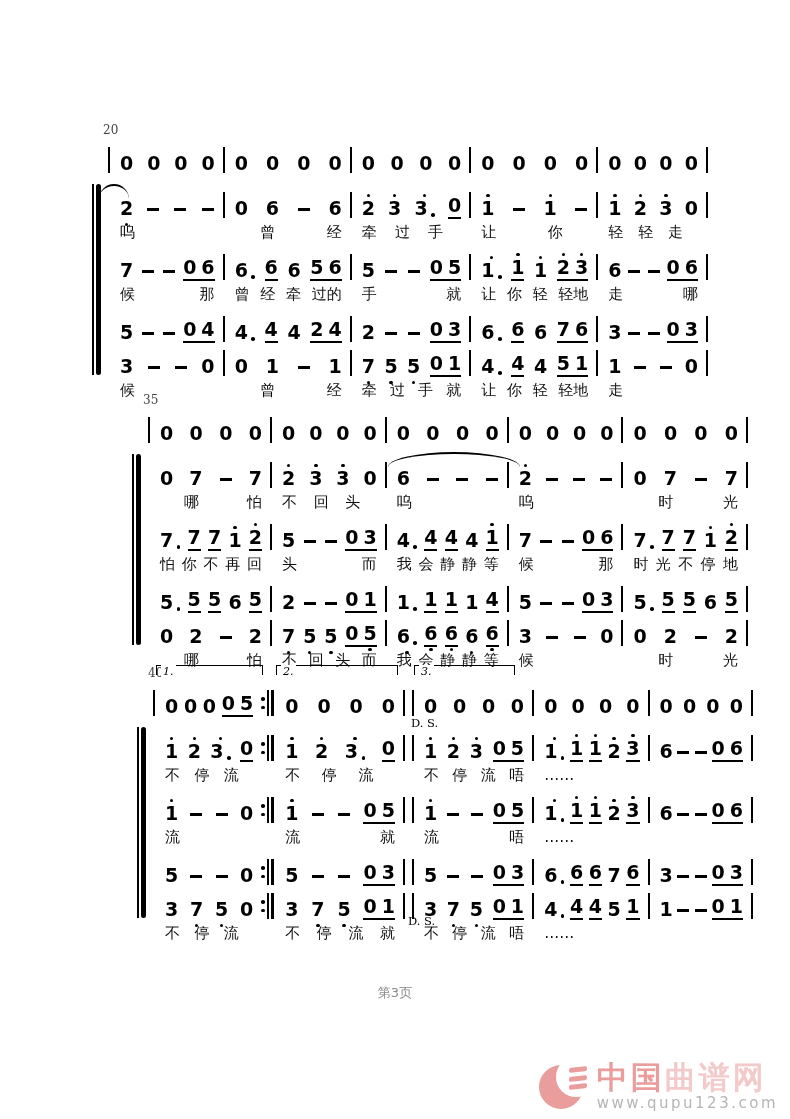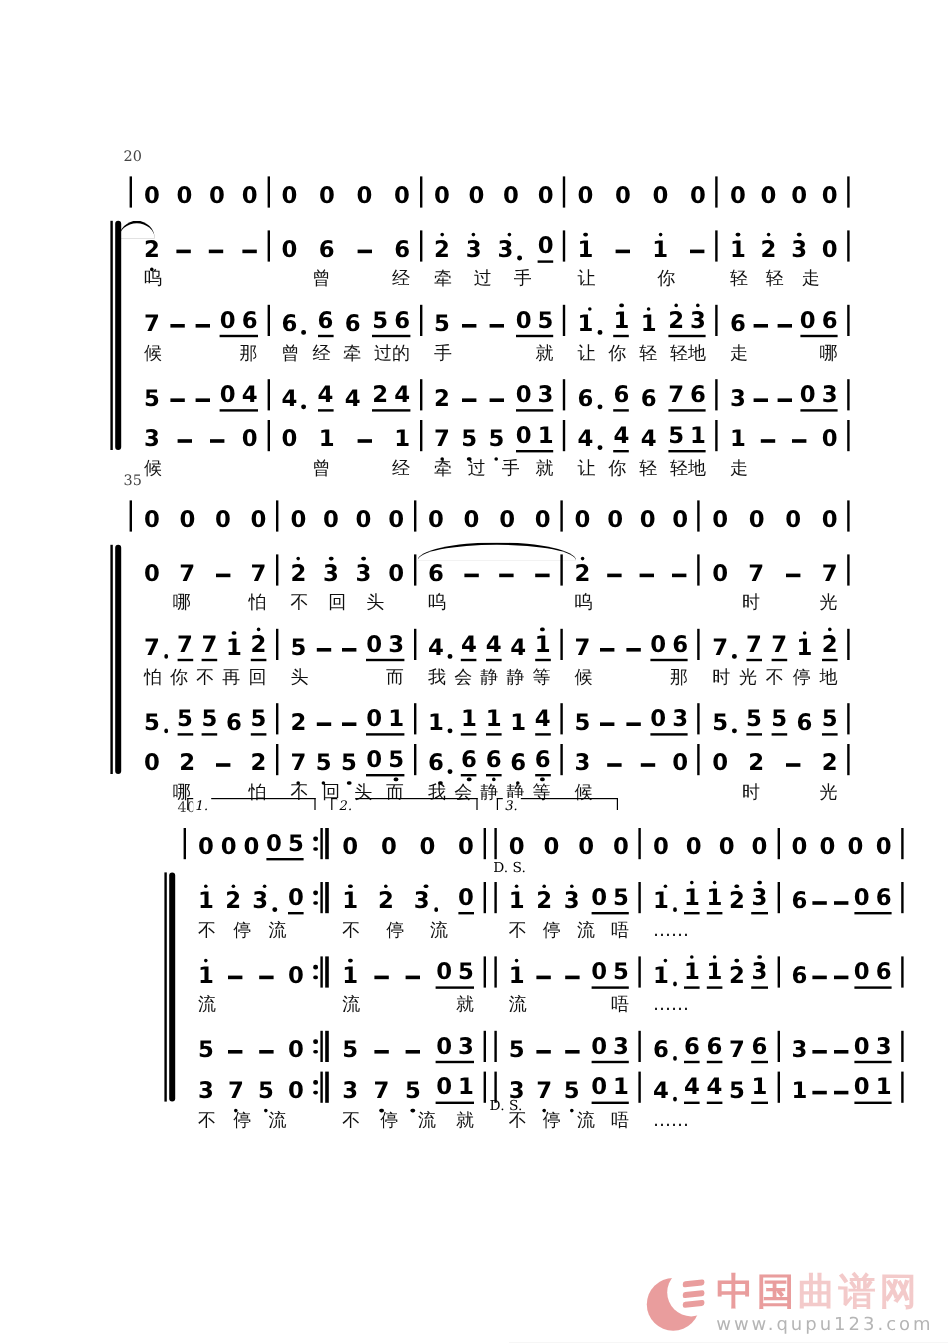--- a/index.html
+++ b/index.html
@@ -834,21 +834,21 @@
           <span class="bar  hid"></span>
           <div class="measure" style="flex-grow: 18;">
             <span class="lyr-unit">走</span>
             <span class="lyr-unit"></span>
             <span class="lyr-unit"></span>
             <span class="lyr-unit"></span>
           </div>
           <span class="bar  hid"></span>
         </div>
       </div>
-      <div class="system" style="top: 410px;">
+      <div class="system" style="top: 410px; margin-left: 40px;">
         <span class="sysnum">35</span>
         <div class="arc" style="top: 42px; left: 40%; width: 22%;"></div>
         <div class="note-row rest-row">
           <span class="bar "></span>
           <div class="measure" style="flex-grow: 20.5;">
             <span class="unit">
               <span class="seg">
                 <span class="num">0</span>
               </span>
             </span>
@@ -2494,20 +2494,21 @@
             <span class="lyr-unit"></span>
             <span class="lyr-unit"></span>
             <span class="lyr-unit"></span>
             <span class="lyr-unit"></span>
           </div>
           <span class="bar  hid"></span>
         </div>
       </div>
     </div>
 
+  <div class="footer">第3页</div>
 
   <div class="watermark">
     <div class="wm-logo">
       <div class="wm-c" id="wm-c" style="background: rgba(219, 92, 92, 0.6);"></div>
       <div class="wm-bars" id="wm-bars">
           <i style="background: rgba(219, 92, 92, 0.6);"></i>
           <i style="background: rgba(219, 92, 92, 0.6);"></i>
           <i style="background: rgba(219, 92, 92, 0.6);"></i>
         </div>
     </div>

